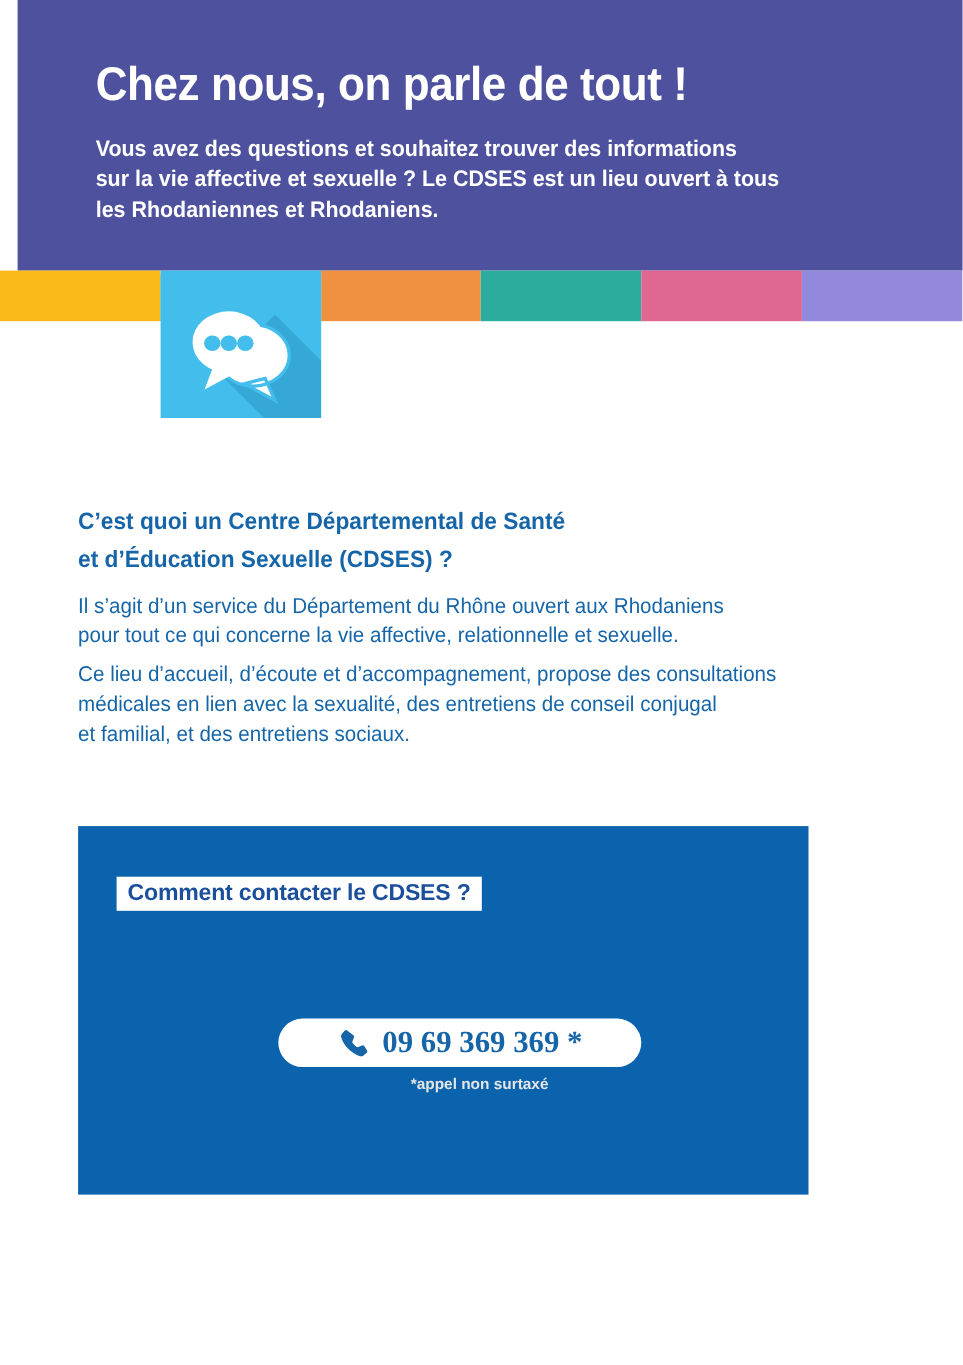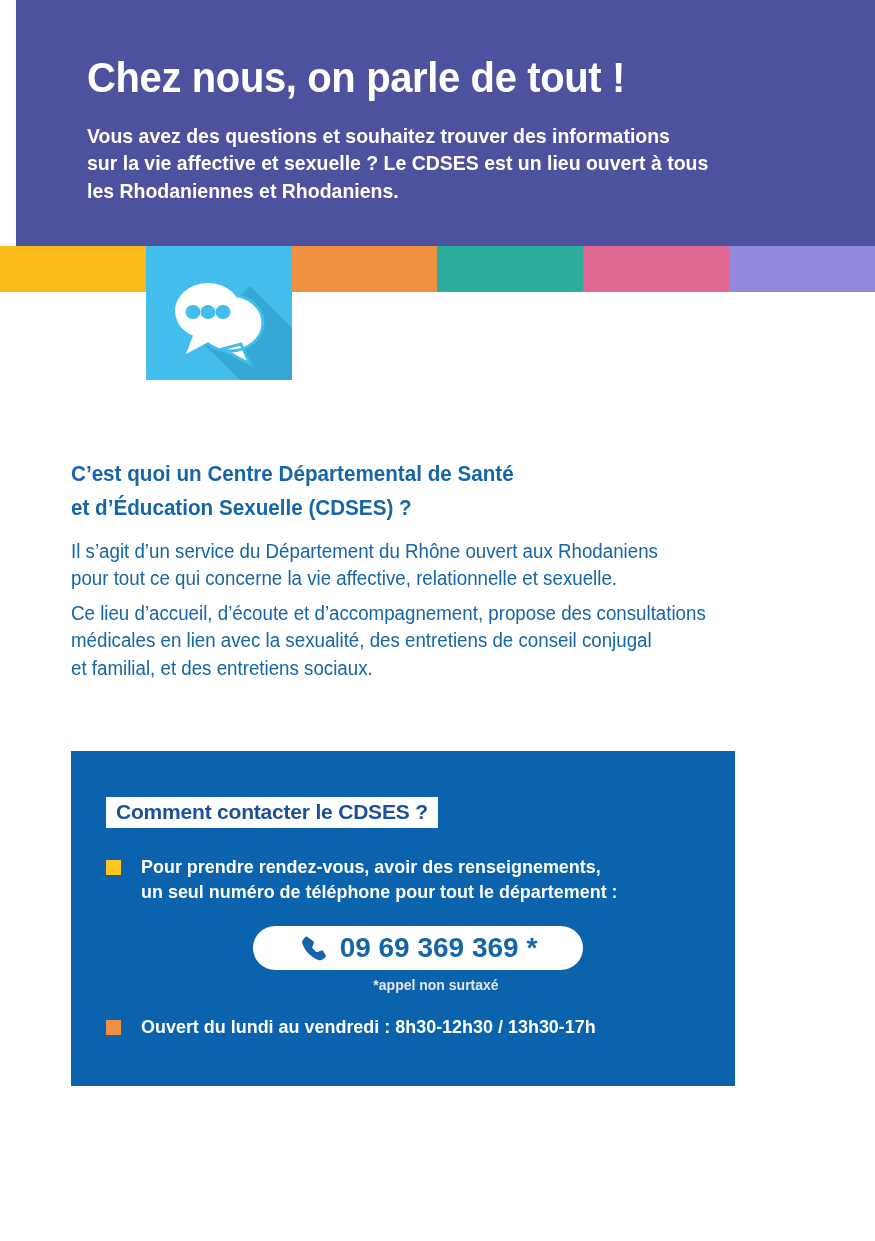--- a/index.html
+++ b/index.html
@@ -160,20 +160,21 @@
     left: 182px;
     top: 175px;
     width: 330px;
     height: 44px;
     background: #ffffff;
     border-radius: 22px;
     display: flex;
     align-items: center;
     justify-content: center;
     gap: 11px;
+    font-family: Liberation Serif, serif;
   }
   .phone-icon { display: block; flex: 0 0 auto; margin-top: 1px; }
   .phone-number {
     font-size: 28px;
     font-weight: bold;
     color: #1565a8;
     letter-spacing: 0px;
     line-height: 1;
     white-space: nowrap;
   }
@@ -243,36 +244,23 @@
 <div class="para para-2" style="color: rgb(21, 101, 168);">
   <span class="ln">Ce lieu d’accueil, d’écoute et d’accompagnement, propose des consultations</span>
   <span class="ln">médicales en lien avec la sexualité, des entretiens de conseil conjugal</span>
   <span class="ln">et familial, et des entretiens sociaux.</span>
 </div>
 
 <div class="contact-box" style="background: rgb(11, 99, 173);">
 
   <div class="contact-heading">Comment contacter le CDSES ?</div>
 
-  <div class="bullet-row bullet-1">
-    <span class="bullet-sq" id="bsq0" style="background: rgb(255, 200, 30);"></span>
-    <span class="bullet-text">
-      <span class="ln">Pour prendre rendez-vous, avoir des renseignements,</span>
-      <span class="ln">un seul numéro de téléphone pour tout le département :</span>
-    </span>
-  </div>
 
   <div class="phone-pill" style="background: rgb(255, 255, 255);">
     <svg class="phone-icon" width="30" height="30" viewBox="0 0 24 24">
       <path fill="#1565a8" d="M6.6 2.1c-.5-.3-1.2-.2-1.6.3L3.1 4.7c-.6.7-.8 1.7-.5 2.6 1 3.1 2.8 6 5.2 8.4 2.4 2.4 5.3 4.2 8.4 5.2.9.3 1.9.1 2.6-.5l2.3-1.9c.5-.4.6-1.1.3-1.6l-2.1-3.3c-.3-.5-1-.7-1.5-.5l-3 1.2c-.4.2-.9.1-1.2-.2-1-.8-1.9-1.7-2.7-2.7-.3-.3-.4-.8-.2-1.2l1.2-3c.2-.5 0-1.2-.5-1.5L6.6 2.1z"></path>
     </svg>
     <span class="phone-number" style="color: rgb(21, 101, 168);">09 69 369 369 *</span>
   </div>
   <div class="phone-note">*appel non surtaxé</div>
 
-  <div class="bullet-row bullet-2">
-    <span class="bullet-sq" id="bsq1" style="background: rgb(239, 145, 64);"></span>
-    <span class="bullet-text">
-      <span class="ln">Ouvert du lundi au vendredi : 8h30-12h30 / 13h30-17h</span>
-    </span>
-  </div>
 
 </div>
 
 </body></html>

